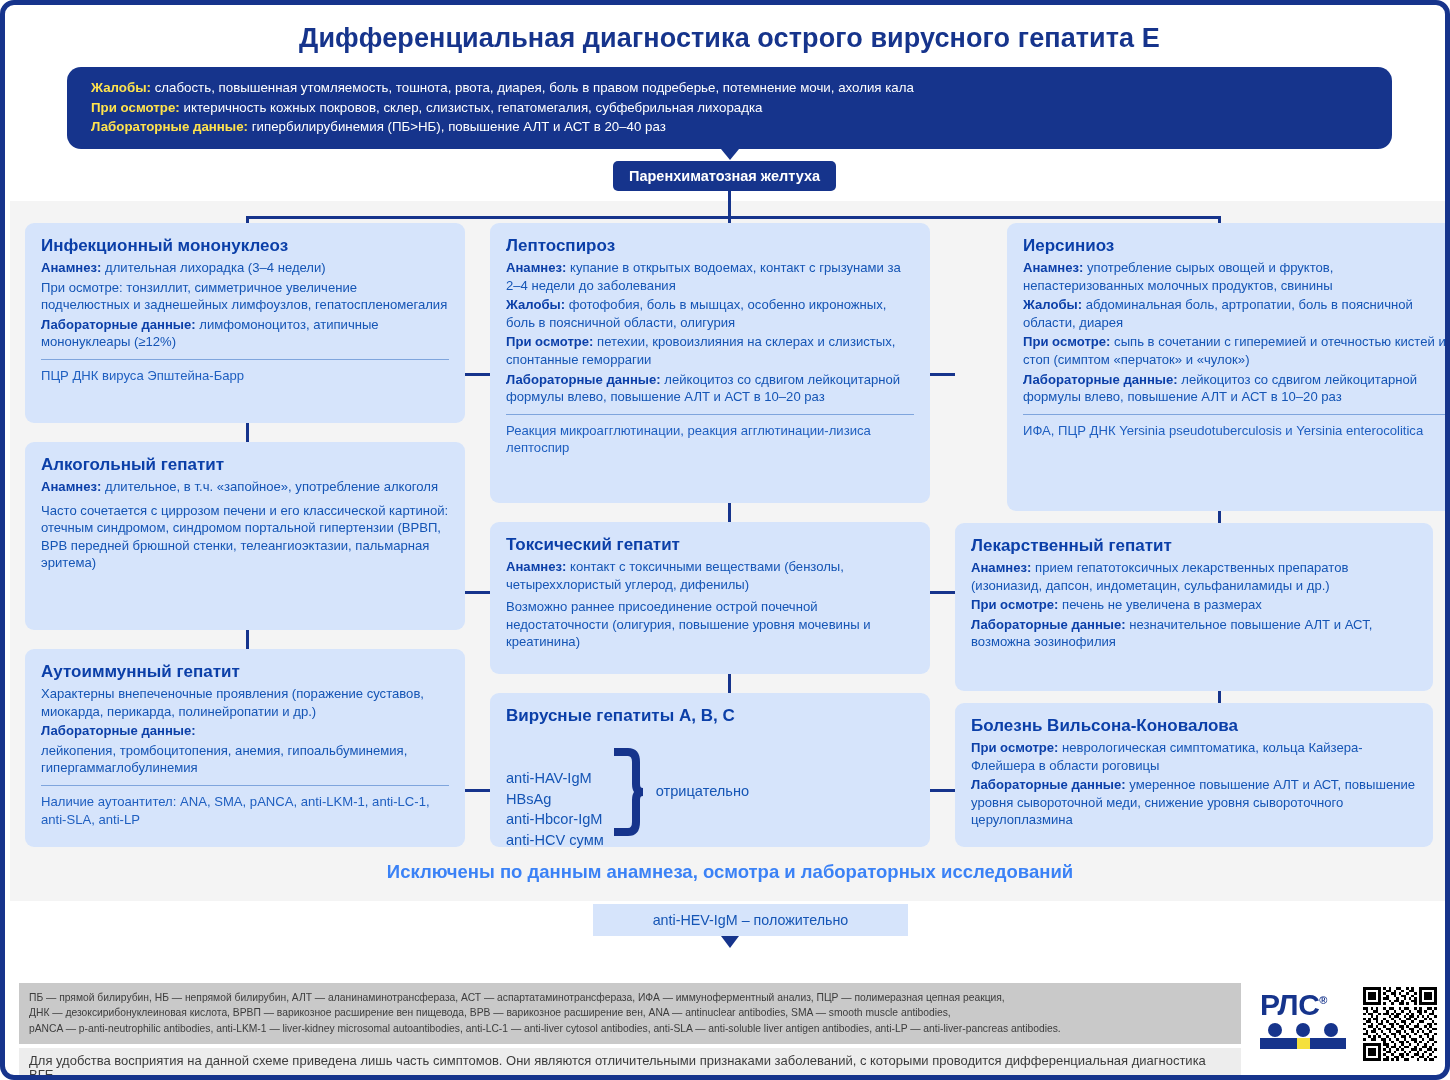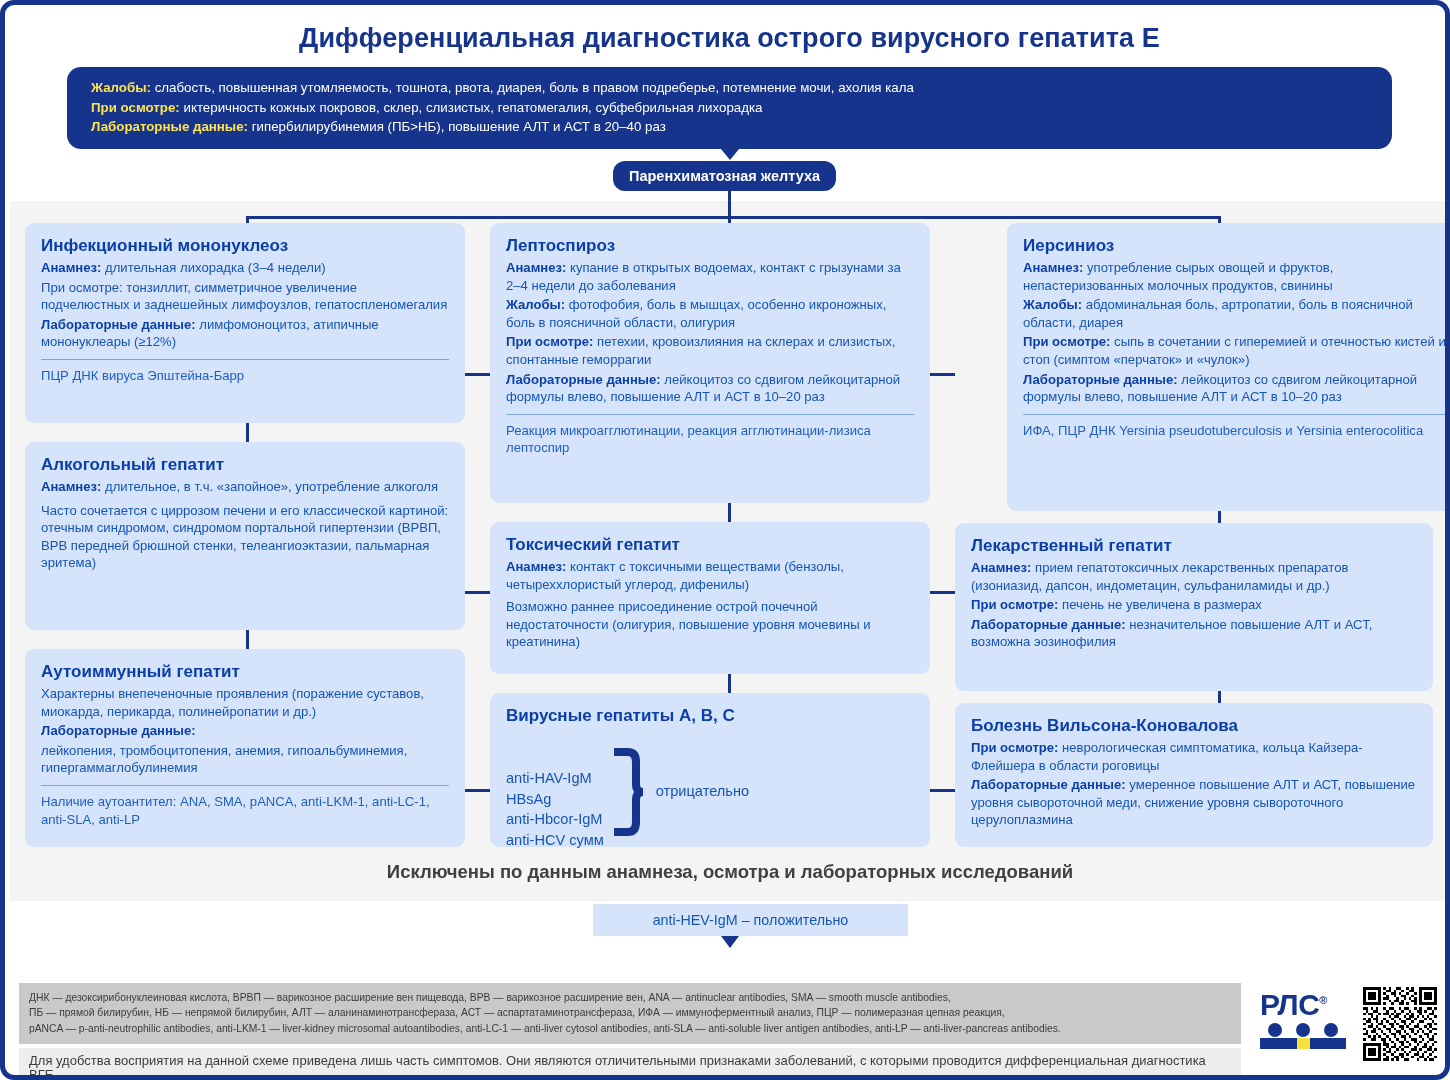--- a/index.html
+++ b/index.html
@@ -50,21 +50,21 @@
     border-left:9px solid transparent;
     border-right:9px solid transparent;
     border-top:11px solid #16348c;
   }
   .vline{position:absolute;background:#16348c;}
 
   
   .pill-dark{
     position:absolute;
     background:#16348c;color:#fff;
-    border-radius:12px;
+    border-radius:5px;
     font-size:14.5px;font-weight:bold;
     padding:7px 16px;
     white-space:nowrap;
   }
 
   
   .panel{
     position:absolute;left:5px;top:196px;width:1440px;height:700px;
     background:#f4f4f4;
   }
@@ -100,21 +100,21 @@
   
   .brace-wrap{display:flex;align-items:center;margin-top:7px;}
   .brace-list{font-size:14.6px;line-height:20.5px;color:#1555b5;margin-top:35px;}
   .brace-svg{margin:0 12px 0 10px;}
   .brace-label{font-size:14.6px;color:#1555b5;}
 
   
   .excluded{
     position:absolute;left:5px;top:856px;width:1440px;
     text-align:center;
-    color:#404040;
+    color:#3b82f6;
     font-size:18.5px;
     font-weight:bold;
   }
   .pill-light{
     position:absolute;
     background:#d6e4fb;
     border-radius:0;
     color:#1555b5;
     font-size:14.3px;
     padding:8px 20px;
@@ -297,22 +297,22 @@
     </div>
 
   </div>
 
   <div class="excluded">Исключены по данным анамнеза, осмотра и лабораторных исследований</div>
 
   <div class="pill-light" style="left:588px;top:899px;width:275px;">anti-HEV-IgM – положительно</div>
   <div class="arrow-dn2" style="left:716px;top:931px;"></div>
 
   <div class="abbr">
+    <div>ПБ — прямой билирубин, НБ — непрямой билирубин, АЛТ — аланинаминотрансфераза, АСТ — аспартатаминотрансфераза, ИФА — иммуноферментный анализ, ПЦР — полимеразная цепная реакция,</div>
     <div>ДНК — дезоксирибонуклеиновая кислота, ВРВП — варикозное расширение вен пищевода, ВРВ — варикозное расширение вен, ANA — antinuclear antibodies, SMA — smooth muscle antibodies,</div>
-    <div>ПБ — прямой билирубин, НБ — непрямой билирубин, АЛТ — аланинаминотрансфераза, АСТ — аспартатаминотрансфераза, ИФА — иммуноферментный анализ, ПЦР — полимеразная цепная реакция,</div>
     <div>pANCA — p-anti-neutrophilic antibodies, anti-LKM-1 — liver-kidney microsomal autoantibodies, anti-LC-1 — anti-liver cytosol antibodies, anti-SLA — anti-soluble liver antigen antibodies, anti-LP — anti-liver-pancreas antibodies.</div>
   </div>
 
   <div class="note">Для удобства восприятия на данной схеме приведена лишь часть симптомов. Они являются отличительными признаками заболеваний, с которыми проводится дифференциальная диагностика ВГЕ.</div>
 
   <div class="logo">
     <div class="rls"><span>РЛС</span><span class="reg">®</span></div>
     <div class="dots">
       <div class="bar"></div>
       <div class="ybar"></div>

